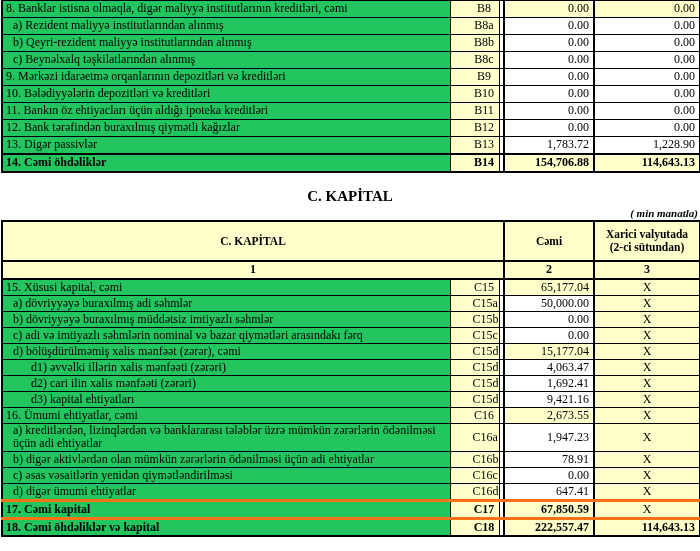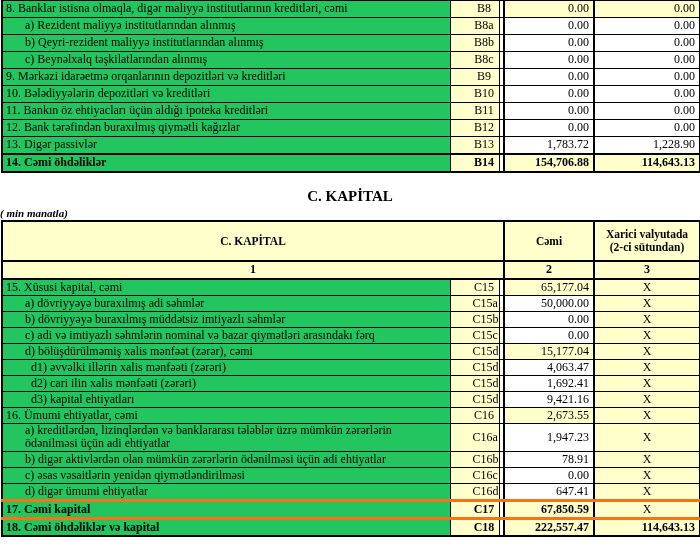--- a/index.html
+++ b/index.html
@@ -3,33 +3,33 @@
 <meta charset="utf-8">
 <style>
   html,body{margin:0;padding:0;background:#fff;width:700px;height:551px;overflow:hidden;}
   body{font-family:"Liberation Serif","DejaVu Serif",serif;color:#000;}
   table{border-collapse:collapse;table-layout:fixed;width:698px;margin-left:1px;font-size:12px;}
   td{border:1px solid #000;padding:0 3px;height:16px;line-height:1.12;overflow:hidden;vertical-align:middle;}
   
   .l{background:#22c55e;text-align:left;}
   .c{background:#FFFFCC;text-align:center;padding-left:22px;}
   .g{background:#fff;padding:0;border-right:2.5px solid #000;}
-  .v{background:#fff;text-align:right;padding-right:4px;}
+  .v{background:#fff;text-align:right;padding-right:4px;border-radius:8px;}
   .x{background:#FFFFCC;text-align:center;}
   .hl{background:#FFFFCC;}
   .b{font-weight:bold;margin-left:20px;}
-  .i1{padding-left:22px;}
+  .i1{padding-left:10px;}
   .i2{padding-left:28px;}
   .v1{border-right:2.5px solid #000;}
   
   #liab{border-left:2.5px solid #000;border-right:2.5px solid #000;border-bottom:2.5px solid #000;border-top:1px solid #000;}
   #liab tr.tb td{border-top:2px solid #000;}
   
   #cap-title{text-align:center;font-weight:bold;font-size:15px;margin-top:15px;margin-bottom:2px;}
-  #unit-note{font-weight:bold;font-style:italic;font-size:11px;margin:0 15px 1px 0;}
+  #unit-note{text-align:right;font-weight:bold;font-style:italic;font-size:11px;margin:0 2px 1px 0;}
   #cap{border:2.5px solid #000;}
   #cap td{height:15px;}
   .hc{background:#FFFFCC;text-align:center;font-weight:bold;font-size:11.5px;height:38px !important;border-bottom:2px solid #000;}
   .nc{background:#FFFFCC;text-align:center;font-weight:bold;height:16px !important;border-bottom:2px solid #000;}
   #cap tr.tb td{border-top:3px solid #f97316;}
 </style>
 </head>
 <body>
 
 <table id="liab">

